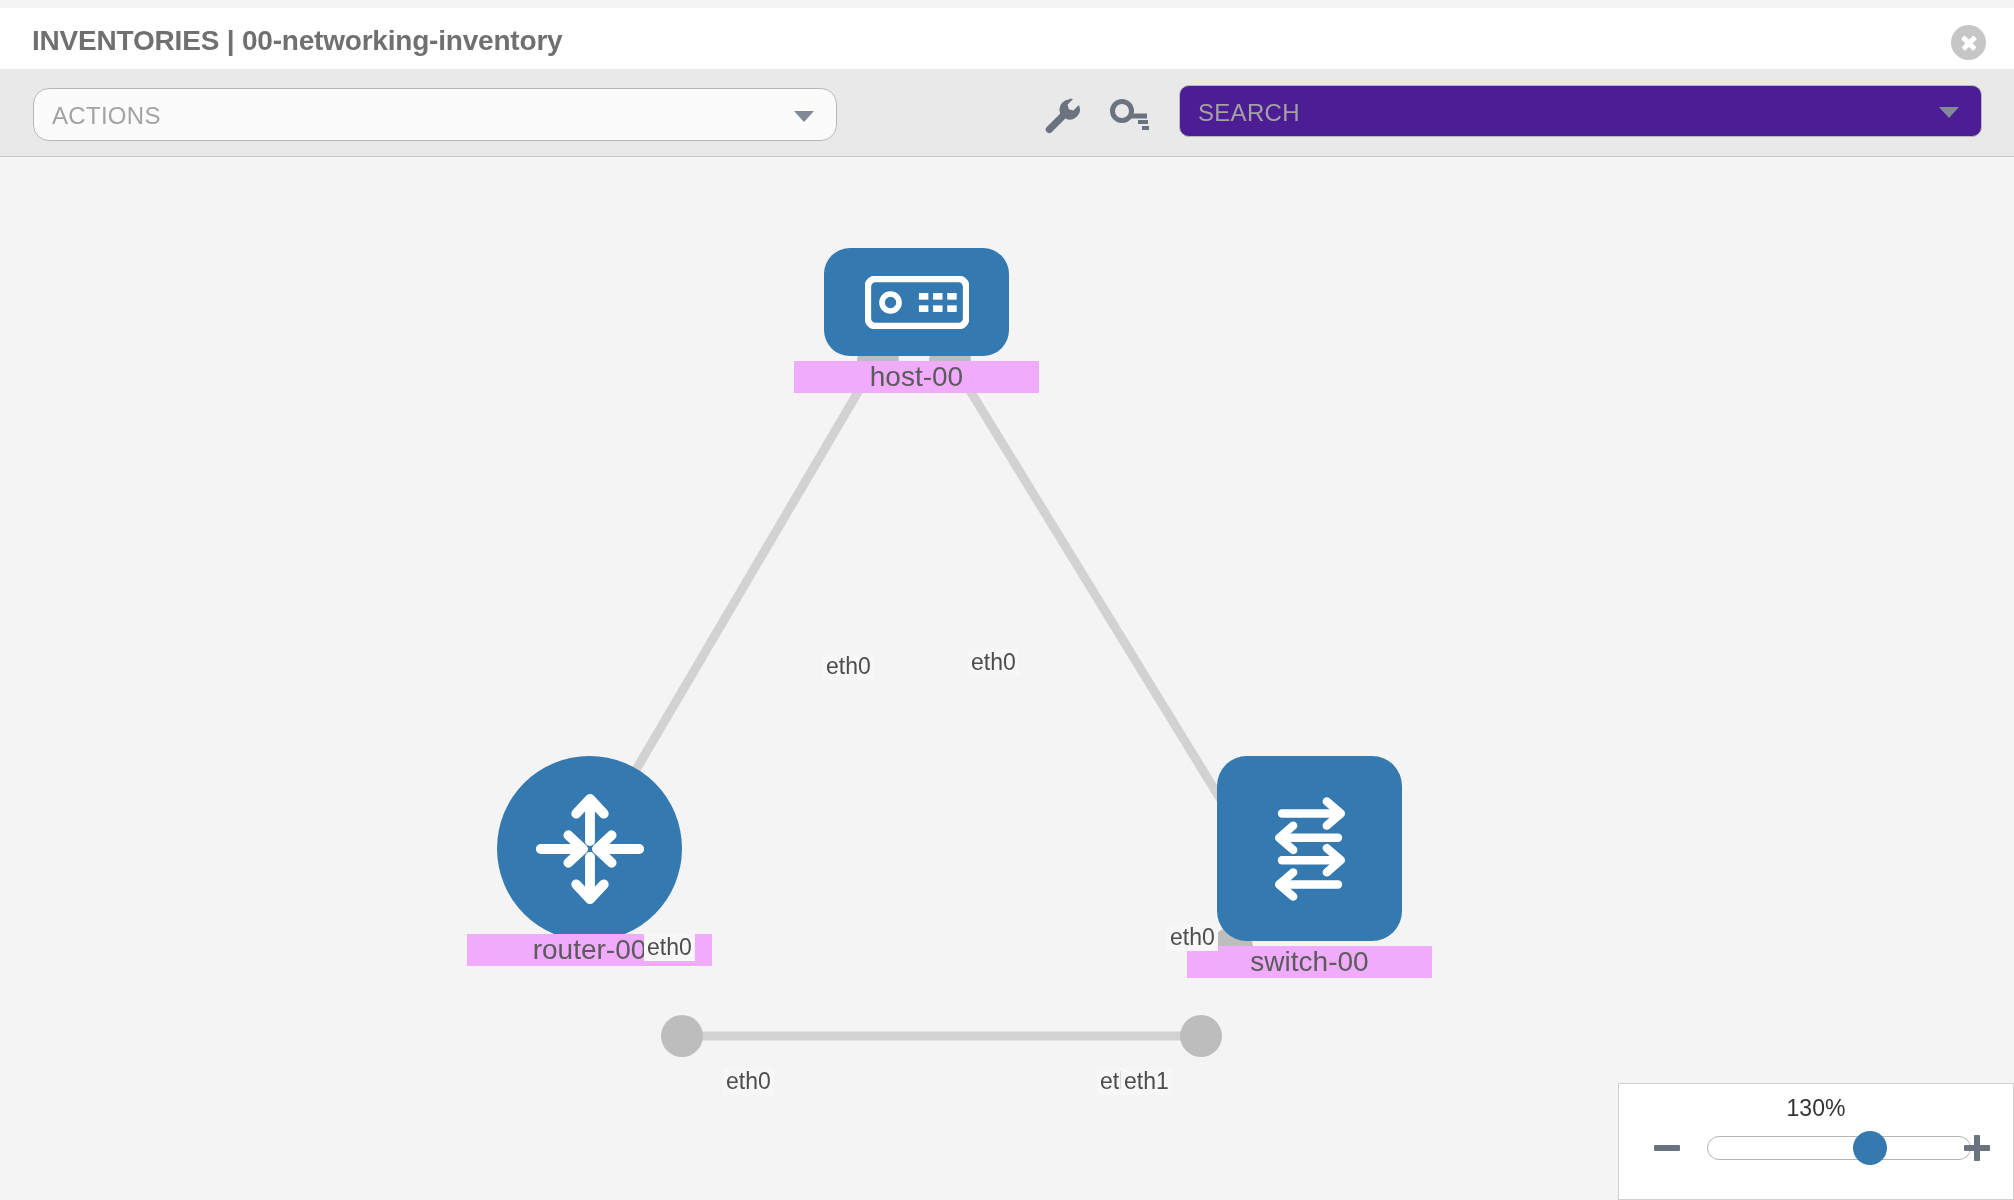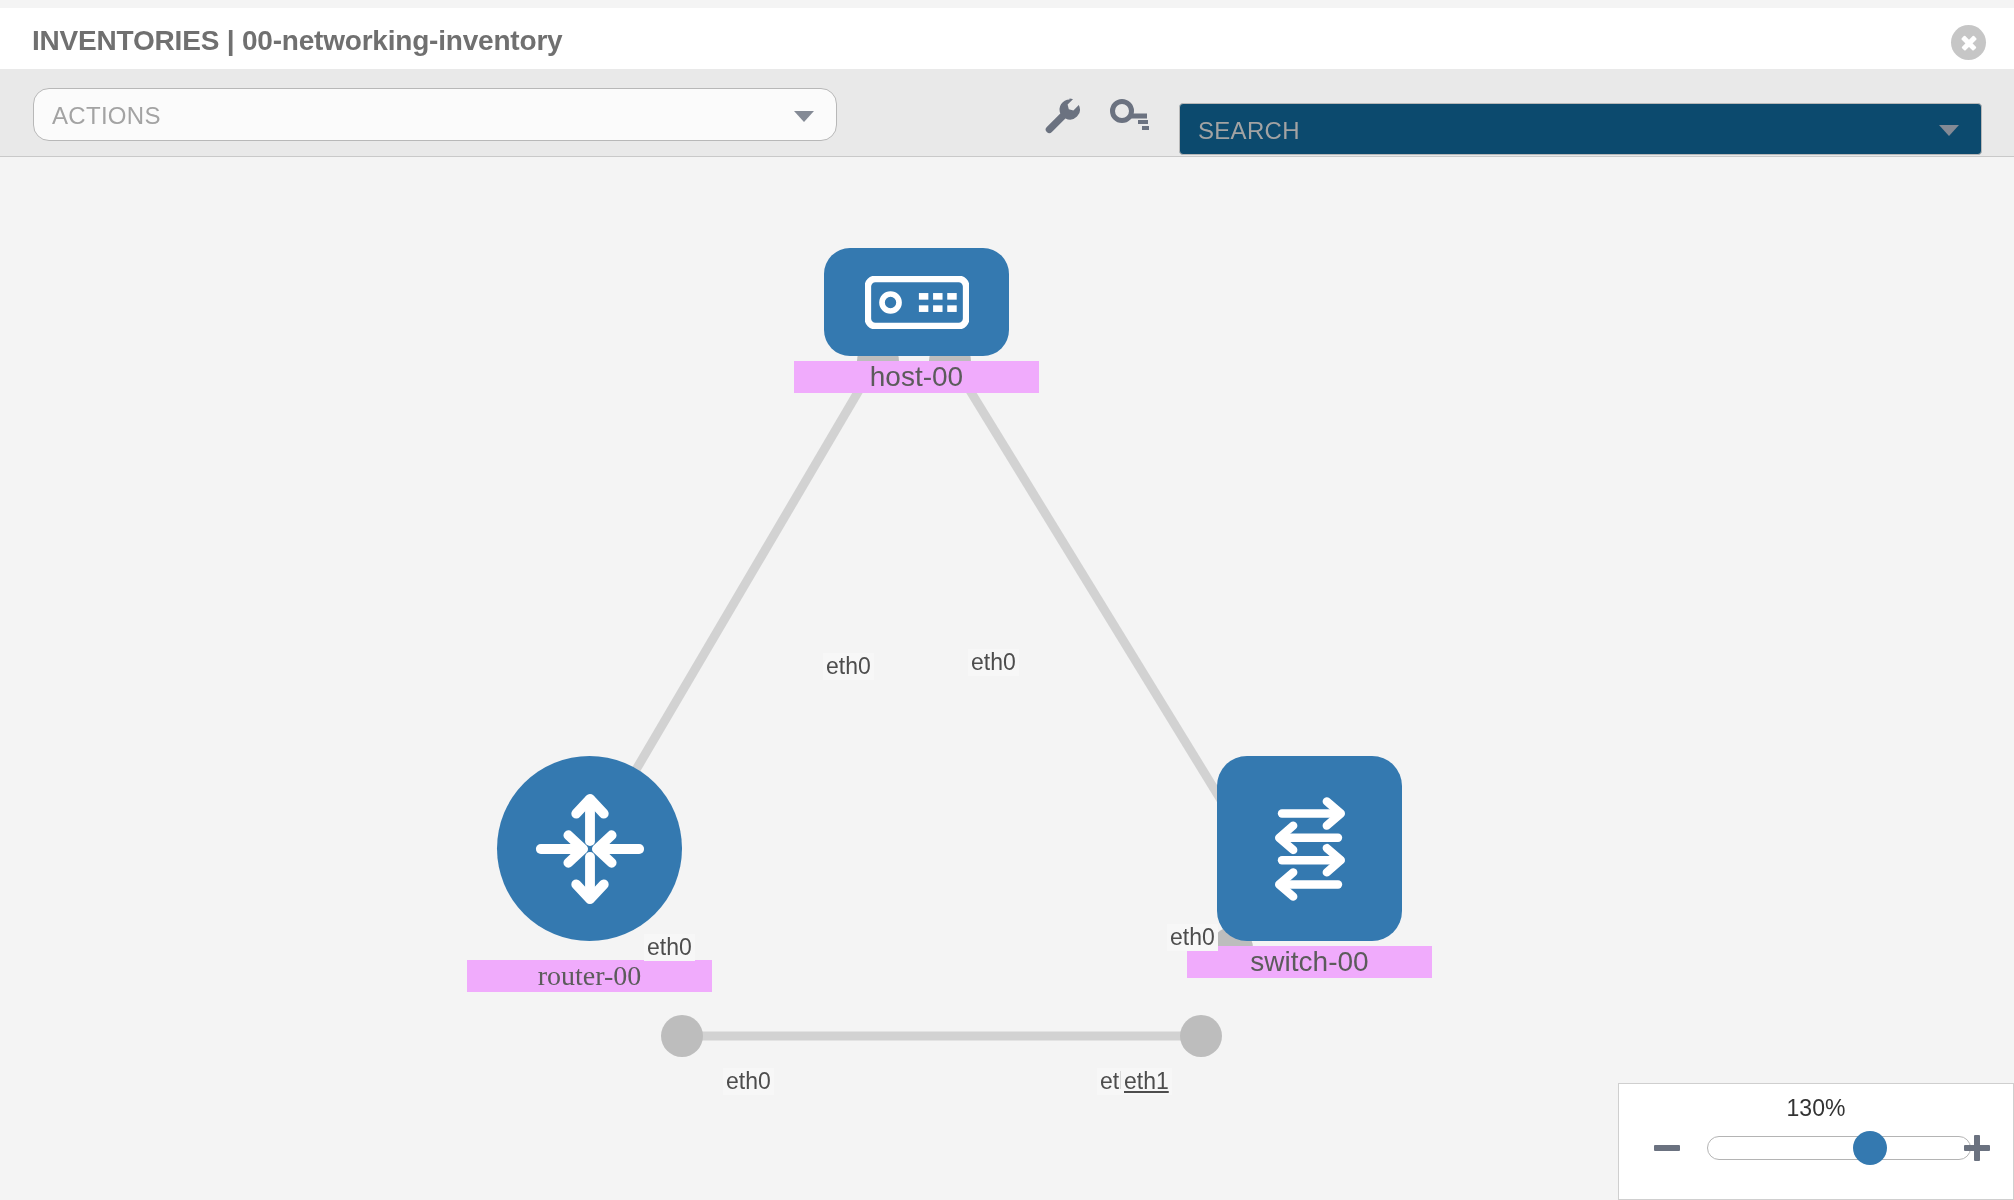--- a/index.html
+++ b/index.html
@@ -60,25 +60,25 @@
     border-right: 10px solid transparent;
     border-top: 11px solid #848a95;
   }
   .tool-icon {
     position: absolute; top: 25px; width: 42px; height: 42px; cursor: pointer;
   }
   .tool-icon.wrench { left: 1040px; }
   .tool-icon.key    { left: 1108px; }
 
   .search-box {
-    position: absolute; left: 1179px; top: 34px;
+    position: absolute; left: 1179px; top: 16px;
     width: 803px; height: 52px;
-    background: #0c4a6e;
+    background: #4c1d95;
     border: 1px solid #b8b8b8;
-    border-radius: 4px;
+    border-radius: 10px;
     cursor: text;
   }
   .search-box .sel-label {
     position: absolute; left: 18px; top: 13px;
     font-size: 24px; color: #a3a3a3; letter-spacing: 0.3px;
   }
 
   
   .canvas {
     position: absolute; left: 0; top: 158px;
@@ -237,21 +237,21 @@
               <polyline points="46,24 60,9 74,24"></polyline>
               <line x1="60" y1="110" x2="60" y2="68"></line>
               <polyline points="46,96 60,111 74,96"></polyline>
               <line x1="10" y1="60" x2="52" y2="60"></line>
               <polyline points="38,46 53,60 38,74"></polyline>
               <line x1="110" y1="60" x2="68" y2="60"></line>
               <polyline points="82,46 67,60 82,74"></polyline>
             </g>
           </svg>
         </div>
-        <div class="node-label" style="left:-30px; top:204px; width:245px;font-family:Liberation Serif, serif;">router-00</div>
+        <div class="node-label" style="left:-30px; top:178px; width:245px;">router-00</div>
       </div>
 
       <div class="node node-switch" style="left:1217px; top:598px;">
         <div class="node-shape">
           <svg viewBox="0 0 120 120" width="112" height="112" aria-hidden="true">
             <g fill="none" stroke="#ffffff" stroke-width="9" stroke-linecap="round" stroke-linejoin="round">
               <line x1="30" y1="22" x2="92" y2="22"></line>
               <polyline points="78,9 93,22 78,35"></polyline>
               <line x1="90" y1="48" x2="28" y2="48"></line>
               <polyline points="42,35 27,48 42,61"></polyline>
@@ -264,21 +264,21 @@
         </div>
         <div class="node-label" style="left:-30px; top:190px; width:245px;">switch-00</div>
       </div>
 
       <span class="iface-label" style="left:823px;  top:447px;">eth0</span>
       <span class="iface-label" style="left:968px;  top:443px;">eth0</span>
       <span class="iface-label" style="left:644px;  top:728px;">eth0</span>
       <span class="iface-label" style="left:1167px; top:718px;">eth0</span>
       <span class="iface-label" style="left:723px;  top:862px;">eth0</span>
       <span class="iface-label" style="left:1097px; top:862px;">eth0</span>
-      <span class="iface-label" style="left:1121px; top:862px;text-decoration:underline;">eth1</span>
+      <span class="iface-label" style="left:1121px; top:862px;">eth1</span>
 
     </div>
   </div>
 
   <div class="zoom-panel">
     <div class="zoom-value">130%</div>
     <div class="zoom-minus"></div>
     <div class="zoom-track">
       <div class="zoom-thumb" id="zoom-thumb" style="left: 62%;"></div>
     </div>

